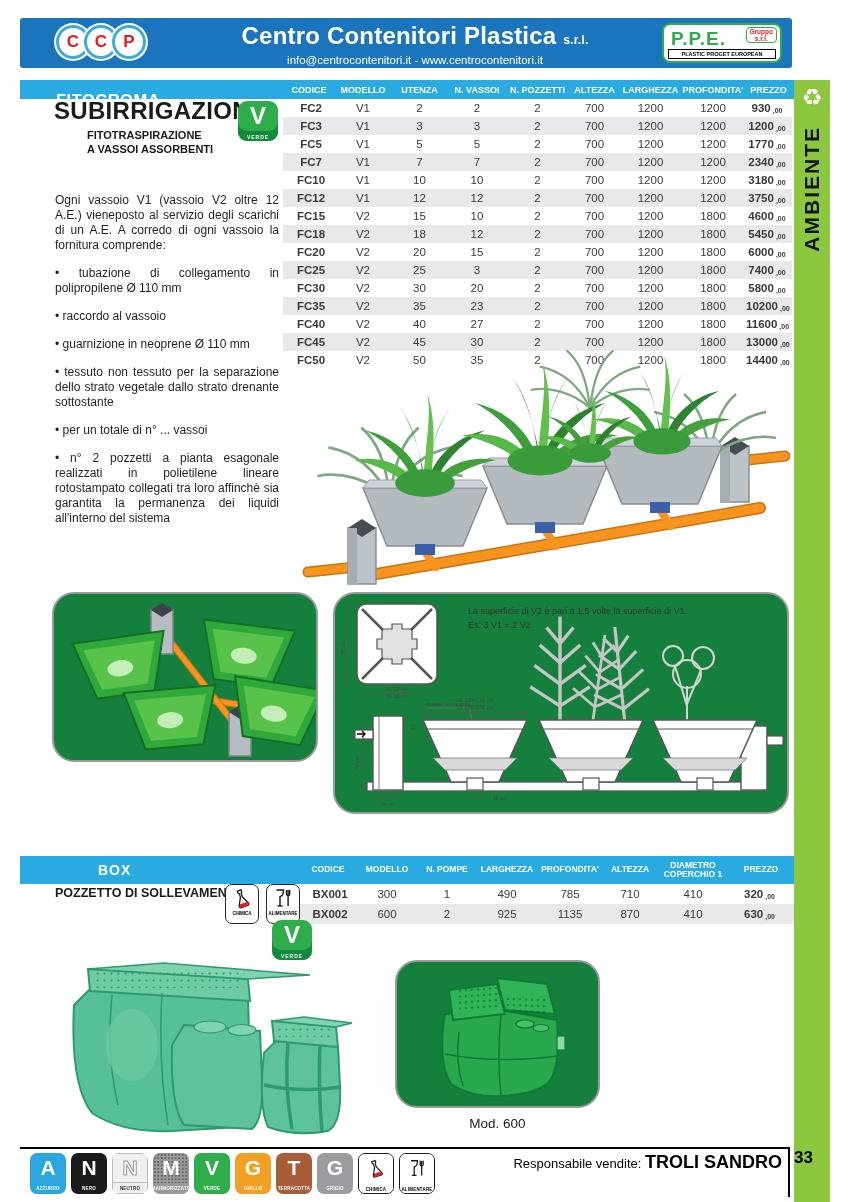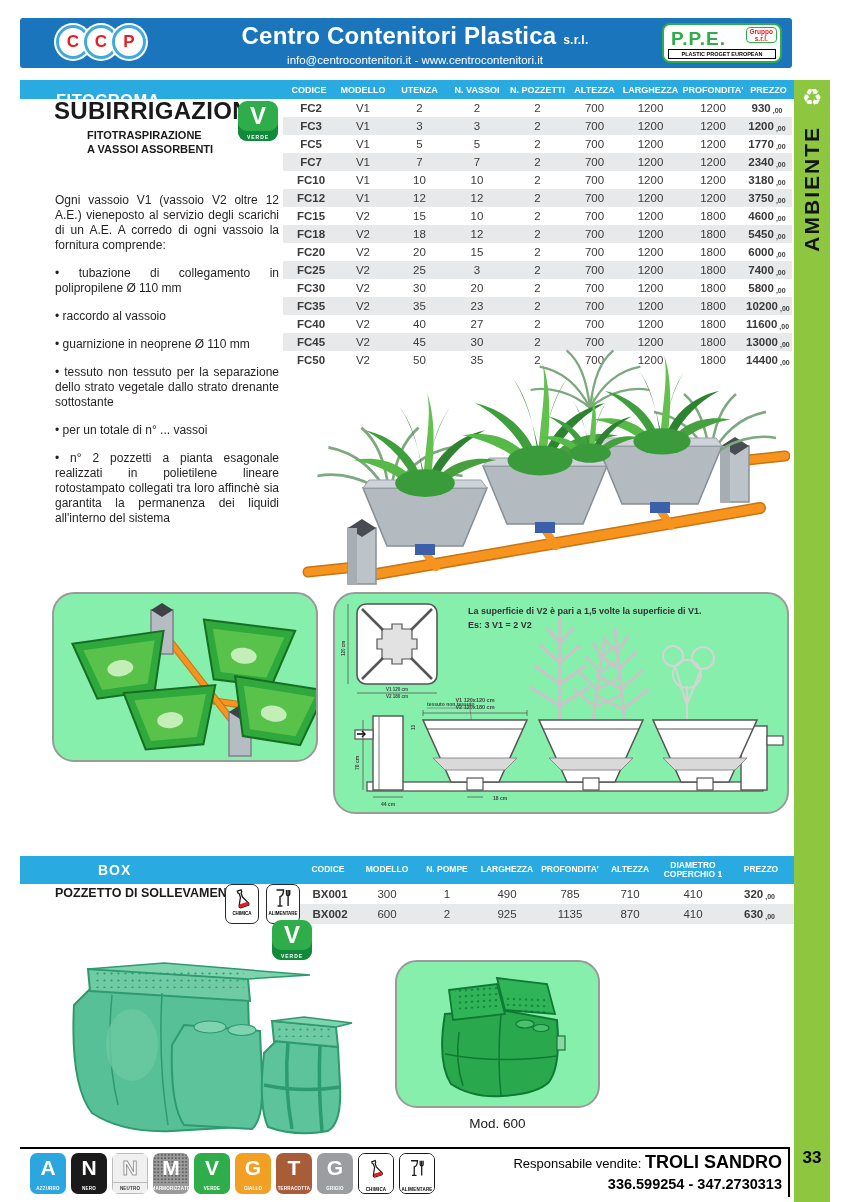--- a/index.html
+++ b/index.html
@@ -58,21 +58,21 @@
 
   
   .verde-badge{width:40px;height:40px;border-radius:9px;background:#2fad4b;position:absolute;overflow:hidden;
       box-shadow:inset 0 -10px 0 #118a3c;}
   .verde-badge .vl{position:absolute;top:1px;left:0;right:0;text-align:center;color:#fff;font-size:24px;font-weight:bold;line-height:28px;}
   .verde-badge .vt{position:absolute;bottom:1px;left:0;right:0;text-align:center;color:#fff;font-size:5px;font-weight:bold;letter-spacing:1px;}
   #verde-fito{left:238px;top:101px;}
   #verde-box{left:272px;top:920px;}
 
   
-  .diagram-box{border:2px solid #9a9a9a;border-radius:22px;background:#86efac;box-sizing:border-box;font-weight:bold;}
+  .diagram-box{border:2px solid #9a9a9a;border-radius:22px;background:#15803d;box-sizing:border-box;}
   #diag-left{left:52px;top:592px;width:266px;height:170px;}
   #diag-right{left:333px;top:592px;width:456px;height:222px;}
 
   
   #pozzetto-label{left:55px;top:886px;font-size:12.5px;font-weight:bold;color:#1a1a1a;}
   .mini-icon{position:absolute;width:34px;height:40px;background:#fff;border:1.5px solid #2a2a2a;border-radius:7px;
       box-sizing:border-box;text-align:center;}
   .mini-icon svg{display:block;margin:2px auto 0;}
   .mini-icon .mi-label{font-size:4.5px;font-weight:bold;color:#000;line-height:6px;}
   #icon-chimica{left:225px;top:884px;}
@@ -91,21 +91,21 @@
   #footer-contact .line1{font-size:13px;line-height:20px;}
   #footer-contact .line1 b{font-size:18px;}
   #footer-contact .line2{font-size:14.5px;font-weight:bold;line-height:20px;}
 
   
   #ambiente-bar{left:794px;top:80px;width:36px;height:1122px;background:#8dc63f;}
   #recycle{position:absolute;top:4px;left:0;right:0;text-align:center;font-size:23px;color:#fff;
       font-family:"DejaVu Sans",sans-serif;}
   #ambiente-text{position:absolute;top:46px;left:6px;writing-mode:vertical-rl;transform:rotate(180deg);
       font-size:21px;font-weight:bold;color:#141414;letter-spacing:2px;}
-  #page-number{position:absolute;top:1068px;left:0;right:0;text-align:center;font-size:17px;font-weight:bold;color:#000;}
+  #page-number{position:absolute;top:1068px;left:0;right:0;font-size:17px;font-weight:bold;color:#000;}
 
   svg text{font-family:"Liberation Sans",sans-serif;}
 </style>
 </head>
 <body>
 
 <div class="page">
 
   <div class="abs" id="header-bar">
     <div class="abs" id="ccp-logo">
@@ -685,21 +685,20 @@
               <path d="M15.5 3v4a1.6 1.6 0 0 0 1.6 1.6A1.6 1.6 0 0 0 18.7 7V3"></path>
               <path d="M17.1 3v16"></path>
             </g>
           </svg>
         </div>
         <div class="ci-label" style="background: rgb(255, 255, 255); color: rgb(0, 0, 0);">ALIMENTARE</div>
       </div>
     </div>
   <div class="abs" id="footer-contact">
     <div class="line1"><span>Responsabile vendite: </span><b>TROLI SANDRO</b></div>
-    <div class="line2">336.599254 - 347.2730313</div>
   </div>
 
   <div class="abs" id="ambiente-bar">
     <div id="recycle">♻</div>
     <div id="ambiente-text">AMBIENTE</div>
     <div id="page-number">33</div>
   </div>
 
 </div>
 

